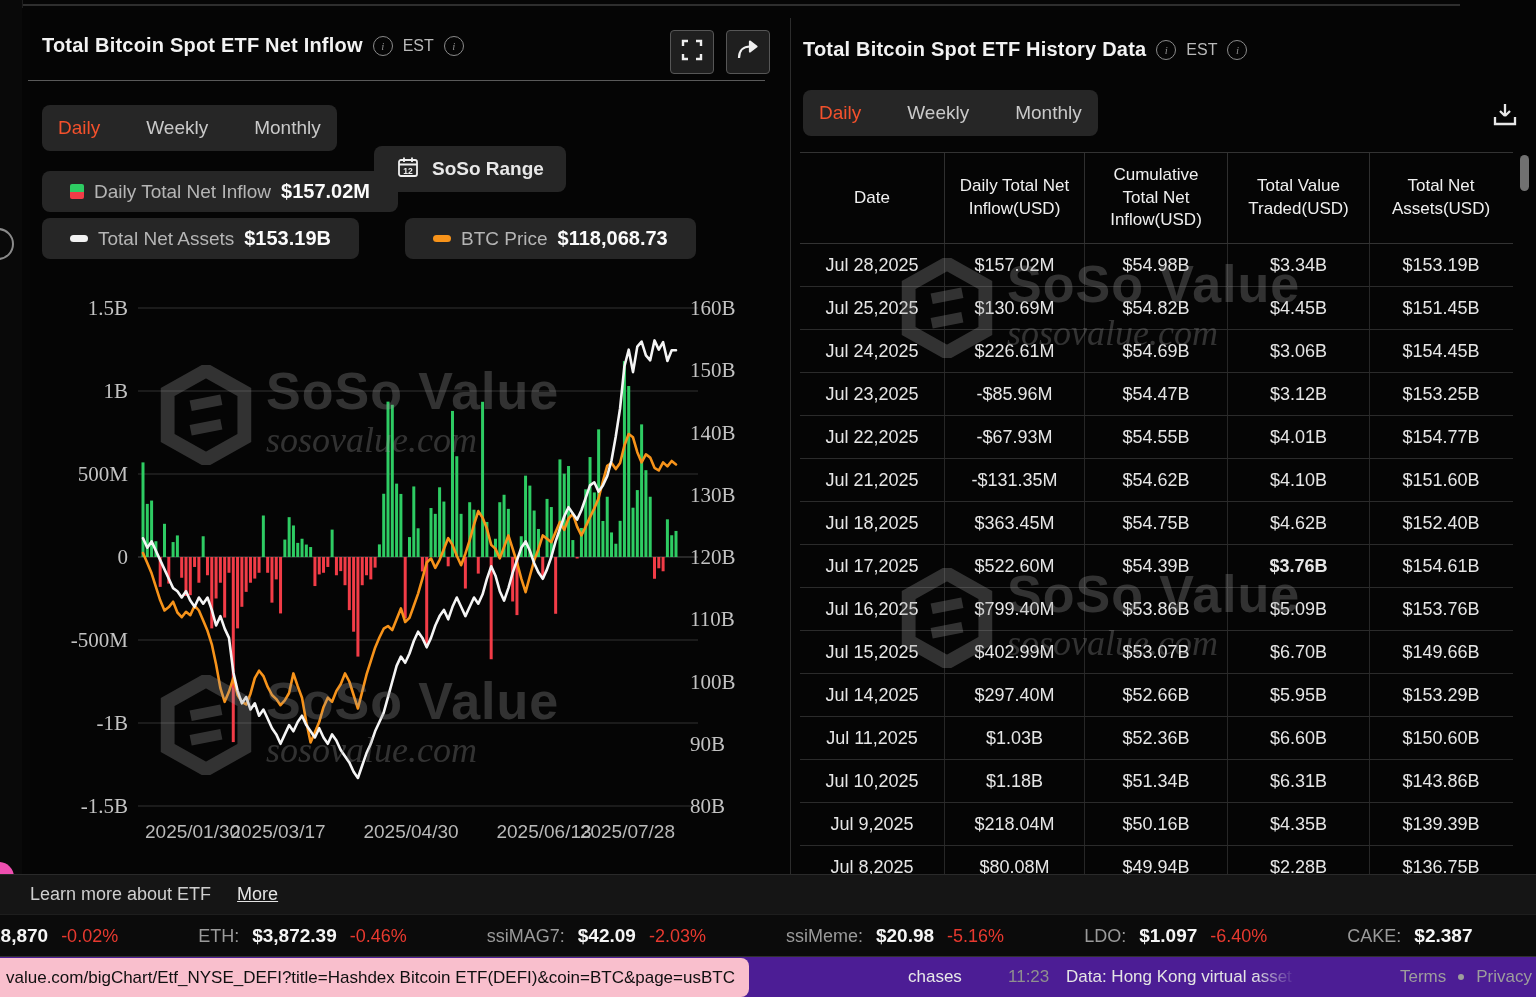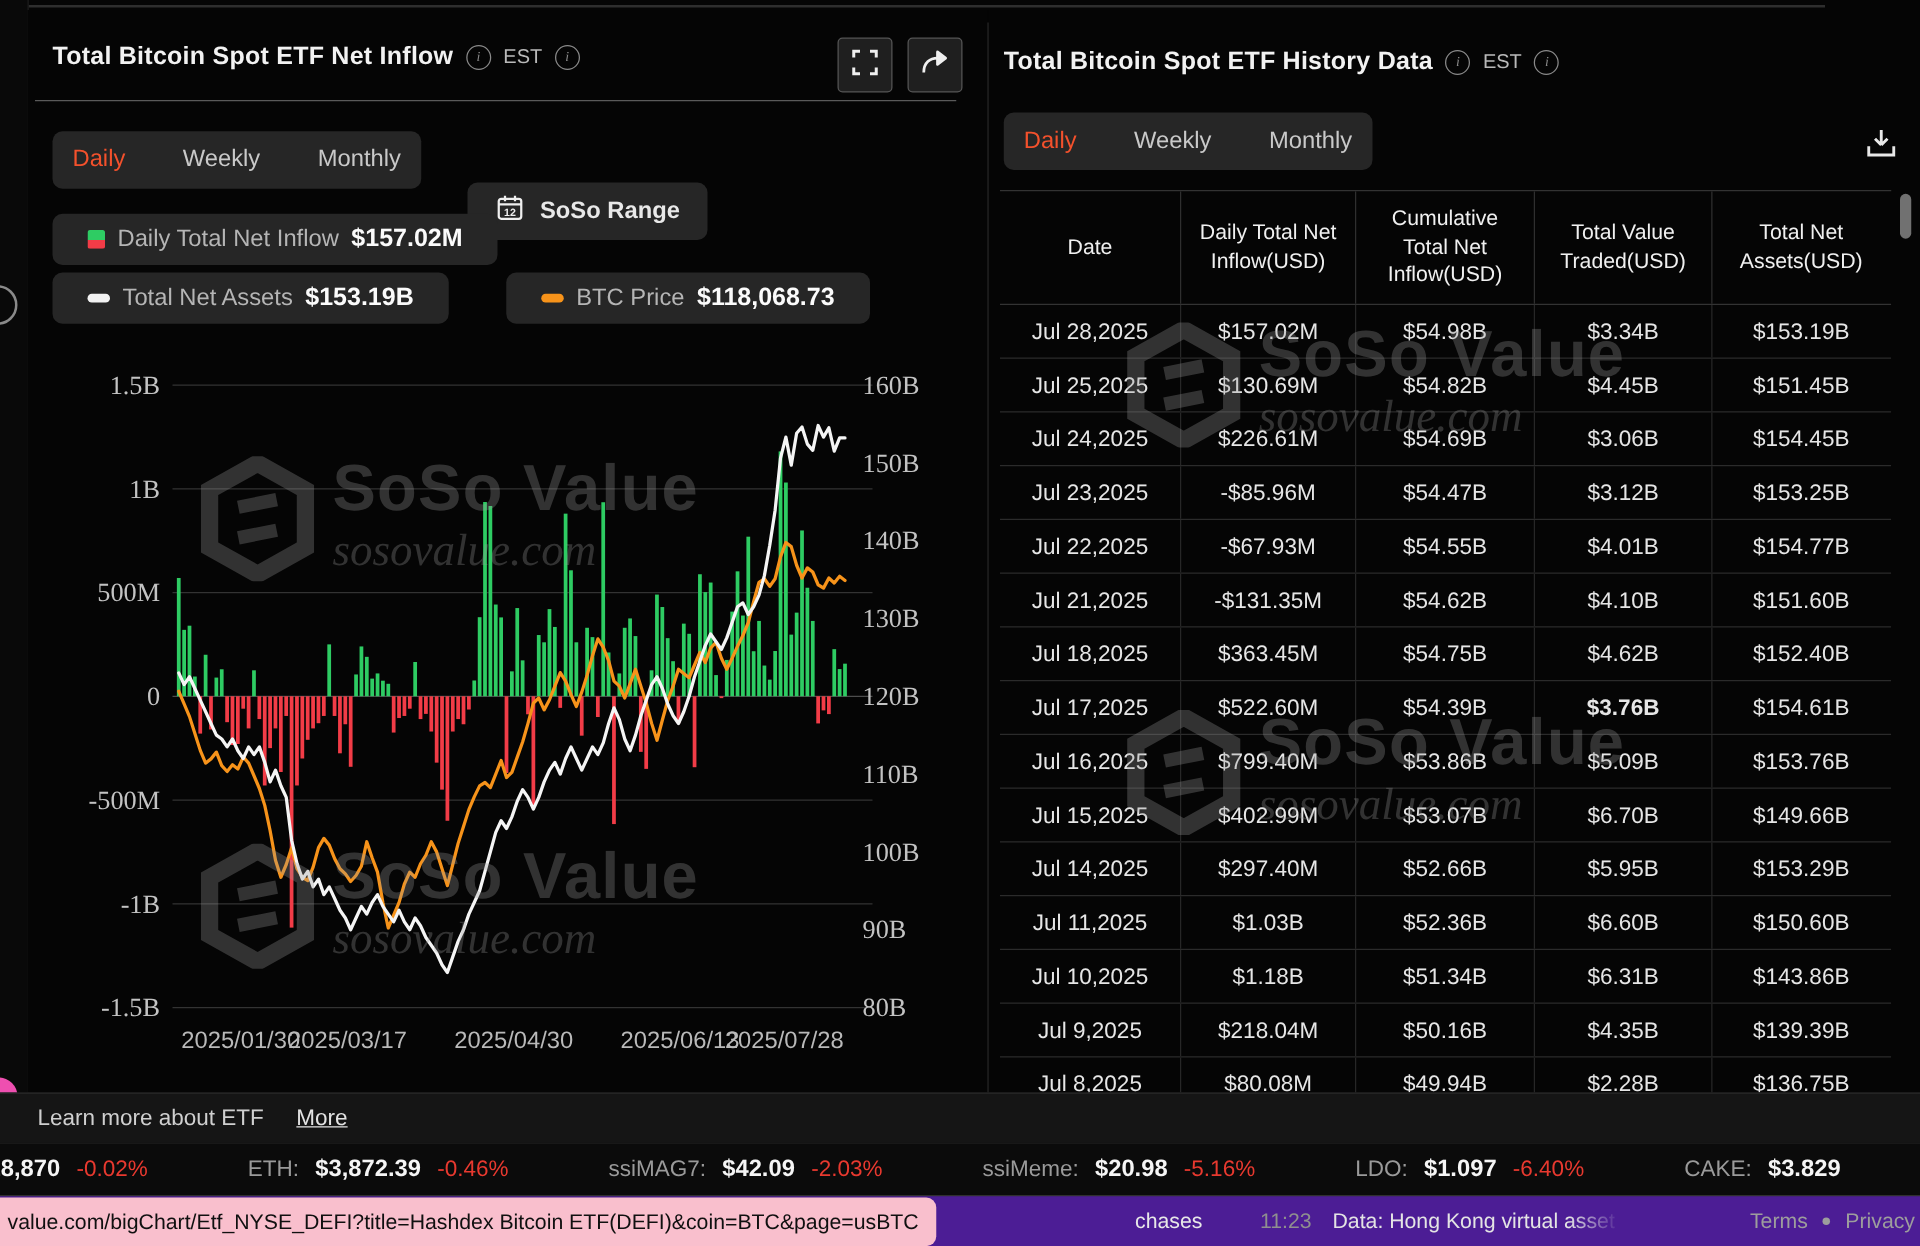--- a/index.html
+++ b/index.html
@@ -523,21 +523,21 @@
         <span class="tv">$20.98</span>
         <span class="tch">-5.16%</span>
       </div>
       <div class="tick-item" style="margin-left: 80px;">
         <span class="tl">LDO:</span>
         <span class="tv">$1.097</span>
         <span class="tch">-6.40%</span>
       </div>
       <div class="tick-item" style="margin-left: 80px;">
         <span class="tl">CAKE:</span>
-        <span class="tv">$3.829</span>
+        <span class="tv">$2.387</span>
       </div>
     </div>
 
   <div class="status-bar">
     <div class="url-pill">
       <span class="u">value.com/bigChart/Etf_NYSE_DEFI?title=Hashdex Bitcoin ETF(DEFI)&amp;coin=BTC&amp;page=usBTC</span>
     </div>
     <span class="st-frag">chases</span>
     <span class="st-time">11:23</span>
     <span class="st-news">Data: Hong Kong virtual asset E</span>

